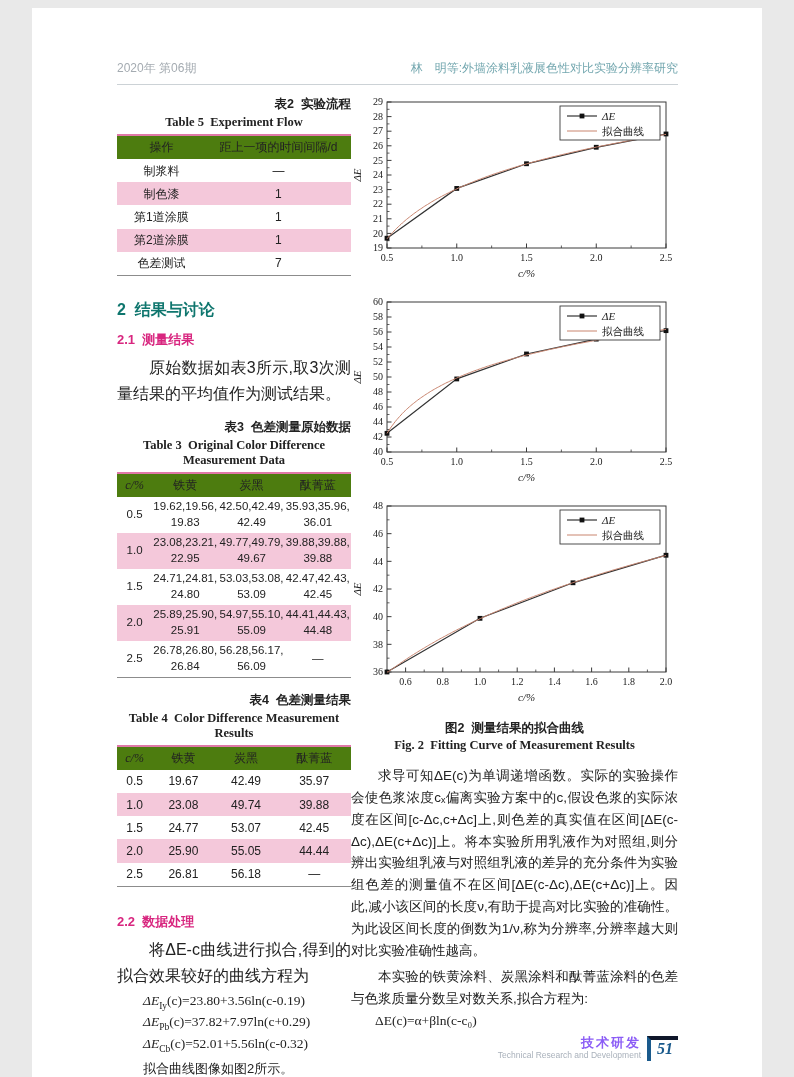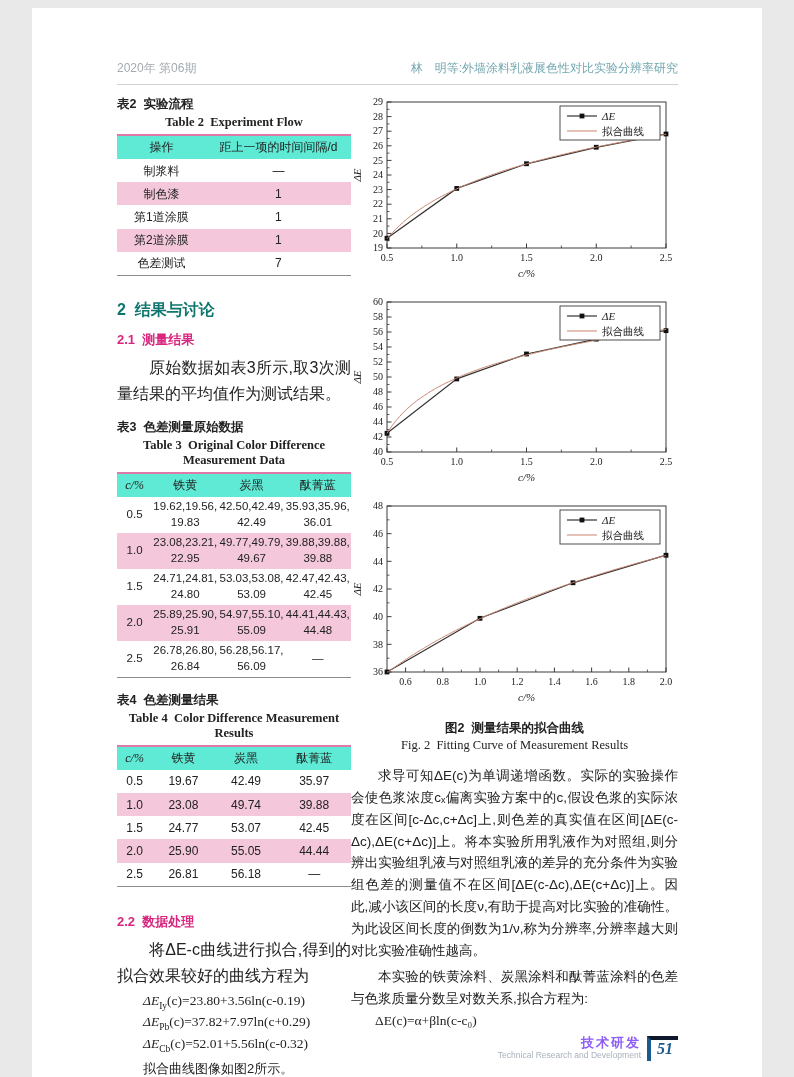--- a/index.html
+++ b/index.html
@@ -9,43 +9,43 @@
   .hdr{position:absolute;top:52px;left:85px;right:84px;display:flex;
        justify-content:space-between;align-items:flex-end;
        border-bottom:1px solid #ccd2d6;padding-bottom:7px;font-size:12px;}
   .hdr-issue{color:#a4abb1;}
   .hdr-title{color:#73a7af;}
   
   .content{position:absolute;top:86px;left:85px;right:84px;display:flex;justify-content:space-between;}
   .col-left{width:303px;}
   .col-right{width:327px;}
   
-  .cap-zh{font-weight:bold;font-size:12.5px;text-align:left;white-space:pre-wrap;margin:2px 0 2px;}
+  .cap-zh{font-weight:bold;font-size:12.5px;text-align:right;white-space:pre-wrap;margin:2px 0 2px;}
   .cap-en{font-weight:bold;font-size:12.5px;text-align:center;white-space:pre-wrap;
           font-family:"Liberation Serif",serif;margin:1px 0 4px;}
   
   table{border-collapse:collapse;width:100%;font-size:12px;margin-bottom:6px;
         border-bottom:1px solid #8c8c8c;}
-  thead th{background:#5eead4;border-top:2px solid #e078a8;font-weight:normal;
+  thead th{background:#4d7c0f;border-top:2px solid #e078a8;font-weight:normal;
            padding:3px 2px;font-size:12px;}
   tbody td{padding:3.5px 2px;text-align:center;white-space:pre-line;line-height:1.35;}
   tbody tr:nth-child(even){background:#f4c8da;}
   .tbl3 td{padding:2.5px 1px;font-size:11.5px;}
   th.ital, td.c1{font-style:italic;font-family:"Liberation Serif",serif;}
   
   .h-sec{color:#0f766e;font-weight:bold;font-size:16px;margin:24px 0 8px;white-space:pre-wrap;}
   .h-sub{color:#d8267f;font-weight:bold;font-size:13px;margin:10px 0 6px;white-space:pre-wrap;}
   p.body{font-size:16px;line-height:1.62;text-align:justify;text-indent:2em;margin:4px 0;}
   .eq{font-size:13.5px;font-family:"Liberation Serif",serif;margin:4px 0 4px 26px;}
   .eq sub{font-size:9.5px;}
   .eq-note{font-size:13px;margin:6px 0 0 26px;}
   
   .chart{margin:0 0 6px 0;}
   .fig-cap-zh{font-weight:bold;font-size:12.5px;text-align:center;white-space:pre-wrap;margin:8px 0 1px;}
-  .fig-cap-en{font-weight:normal;font-size:12.5px;text-align:center;white-space:pre-wrap;
+  .fig-cap-en{font-weight:bold;font-size:12.5px;text-align:center;white-space:pre-wrap;
               font-family:"Liberation Serif",serif;margin:0 0 12px;}
   
   .footer{position:absolute;right:84px;bottom:24px;display:flex;align-items:center;}
   .f-txt{text-align:right;line-height:1.15;}
   .f-zh{font-size:13px;font-weight:bold;color:#8b5cf6;letter-spacing:2px;}
   .f-en{font-size:8.5px;color:#a9b1bb;}
   .f-badge{margin-left:6px;border-top:4px solid #0f172a;border-left:4px solid #1a5a8c;
            padding:0 5px 3px 6px;color:#1a5a8c;
            font-family:"Liberation Serif",serif;font-style:italic;font-weight:bold;font-size:16px;}
 </style>
@@ -57,21 +57,21 @@
   <div class="hdr">
     <span class="hdr-issue">2020年  第06期</span>
     <span class="hdr-title">林　明等:外墙涂料乳液展色性对比实验分辨率研究</span>
   </div>
 
   <div class="content">
 
     <div class="col-left">
 
       <div class="cap-zh">表2  实验流程</div>
-      <div class="cap-en">Table 2  Experiment Flow</div>
+      <div class="cap-en">Table 5  Experiment Flow</div>
 
       <table>
         <thead>
             <tr>
           <th style="width:38%">操作</th>
           <th>距上一项的时间间隔/d</th>
         </tr>
           </thead>
         <tbody>
           <tr>

